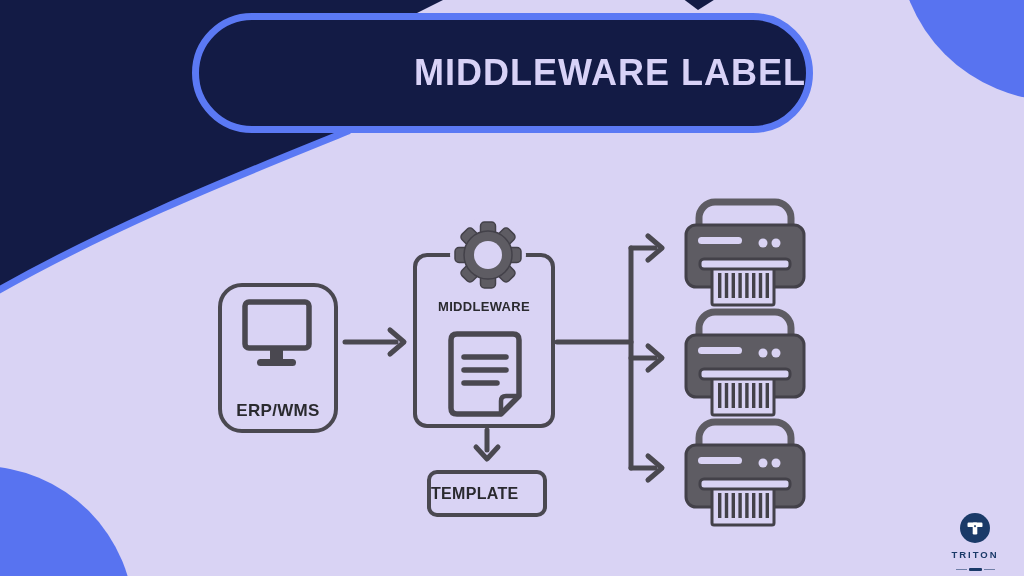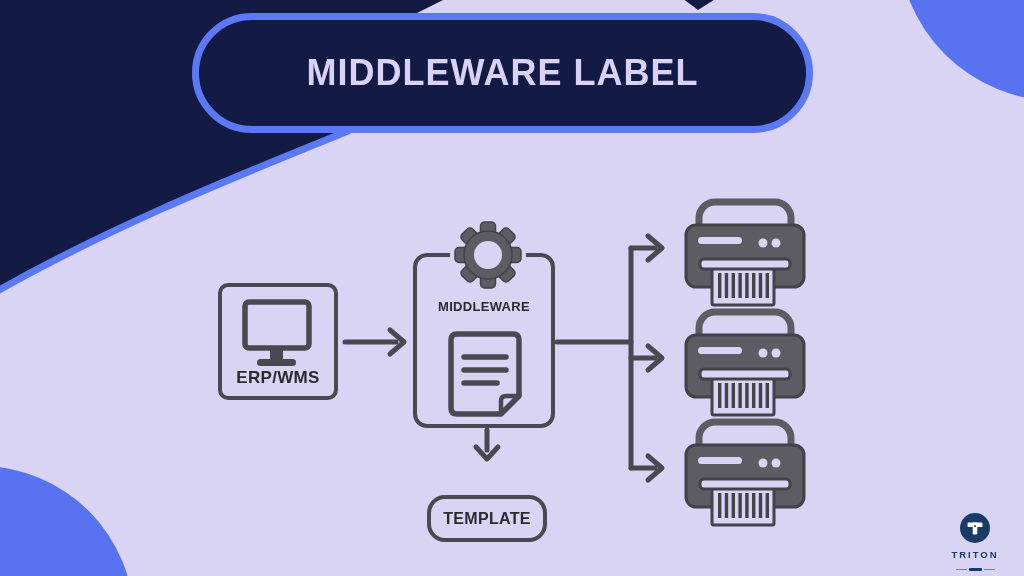--- a/index.html
+++ b/index.html
@@ -17,38 +17,38 @@
   svg{display:block;}
   .layer{position:absolute;left:0;top:0;width:1024px;height:576px;}
   .layer.passthru{pointer-events:none;}
 
   
   .title-banner{
     position:absolute;left:192px;top:13px;width:621px;height:120px;
     background:var(--navy,#131b45);
     border:7px solid var(--blue-light,#5b79f4);
     border-radius:62px;
-    display:flex;flex-direction:column;align-items:center;justify-content:center;
+    display:flex;flex-direction:row;align-items:center;justify-content:flex-end;
     z-index:2;
   }
   .title-line{
     color:var(--title-text,#d8d2f7);
     font-size:36px;font-weight:bold;letter-spacing:1px;line-height:1.1;
     text-align:center;white-space:nowrap;
   }
 
   
   .node-box{
     position:absolute;border:4px solid var(--stroke,#4a4850);
     background:transparent;z-index:2;
   }
-  .erp-box{left:218px;top:283px;width:120px;height:117px;border-radius:10px;}
+  .erp-box{left:218px;top:283px;width:120px;height:150px;border-radius:24px;}
   .mw-box{left:413px;top:253px;width:142px;height:175px;border-radius:14px;}
-  .template-box{left:427px;top:470px;width:120px;height:47px;border-radius:18px;
-    display:flex;align-items:center;justify-content:center;margin-top:25px;}
+  .template-box{left:427px;top:470px;width:120px;height:47px;border-radius:10px;
+    display:flex;align-items:center;justify-content:flex-start;}
   .node-label{
     color:var(--label-text,#2a2a2f);font-weight:bold;text-align:center;
     letter-spacing:.3px;white-space:nowrap;
   }
   .erp-label{position:absolute;left:0;right:0;bottom:8px;font-size:17px;}
   .mw-label{position:absolute;left:0;right:0;top:42px;font-size:13px;}
   .template-label{font-size:16px;}
 
   
   .fill-navy{fill:var(--navy,#131b45);}

